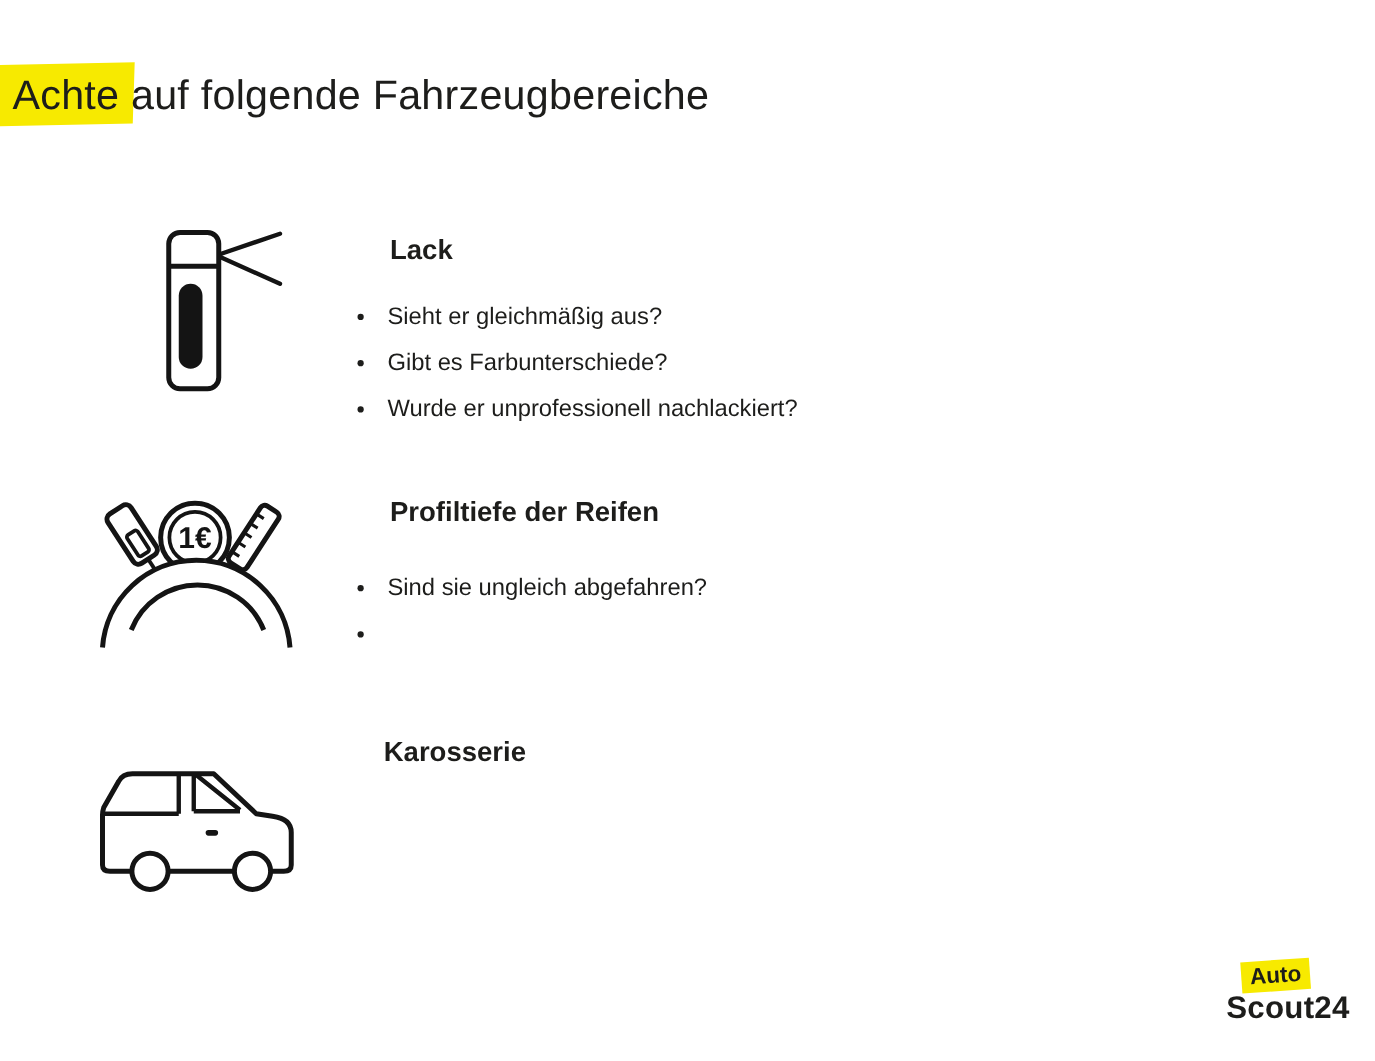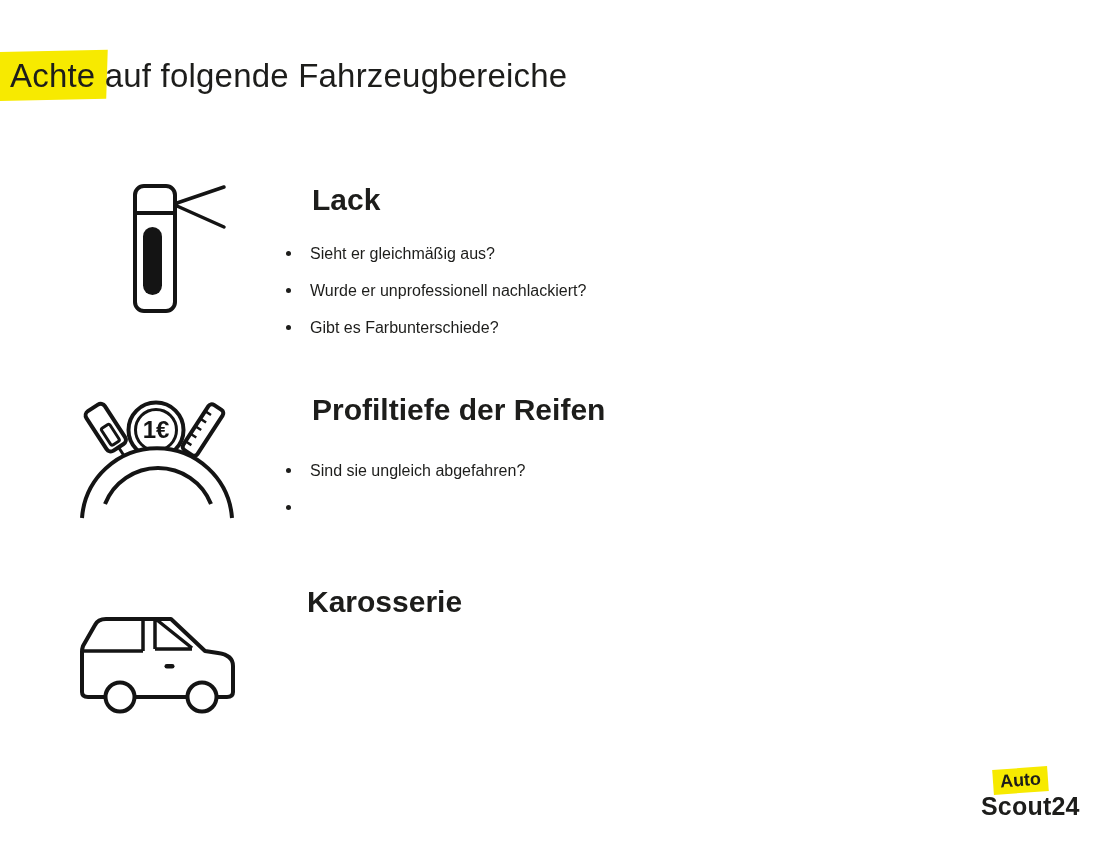--- a/index.html
+++ b/index.html
@@ -18,29 +18,29 @@
     transform:rotate(-1.2deg) skewX(-3deg);
   }
   .page-title{
     position:absolute;left:10px;top:57px;margin:0;
     font-size:33px;font-weight:400;line-height:38px;letter-spacing:.2px;
     white-space:nowrap;
   }
   
   .sec-heading{
     position:absolute;margin:0;
-    font-size:30px;font-weight:700;line-height:26px;white-space:nowrap;
+    font-size:22px;font-weight:700;line-height:26px;white-space:nowrap;
   }
   #heading-lack{left:312px;top:187px;}
   #heading-profiltiefe{left:312px;top:397px;}
   #heading-karosserie{left:307px;top:589px;}
   
   .bullets{
     position:absolute;margin:0;padding:0;list-style:none;
-    font-size:16px;font-weight:400;white-space:nowrap;
+    font-size:19px;font-weight:400;white-space:nowrap;
   }
   .bullets li{display:flex;align-items:center;height:37px;}
   .dot{width:5px;height:5px;border-radius:50%;background:#1d1d1b;margin:0 19px 0 3px;flex:none;}
   #bullets-lack{left:283px;top:235px;}
   #bullets-profiltiefe{left:283px;top:452px;}
   #bullets-karosserie{left:281px;top:637px;}
   
   .icon{position:absolute;}
   #icon-spray{left:131px;top:182px;}
   #icon-tire{left:73px;top:391px;}
@@ -69,25 +69,25 @@
     <path d="M93 5 L46 21 M46 24 L93 45" stroke="#141414" stroke-width="3.5" stroke-linecap="round"></path>
   </svg>
   <h2 id="heading-lack" class="sec-heading">Lack</h2>
   <ul id="bullets-lack" class="bullets">
     <li>
       <span class="dot"></span>
       <span>Sieht er gleichmäßig aus?</span>
     </li>
     <li>
       <span class="dot"></span>
-      <span>Wurde er unprofessionell nachlackiert?</span>
+      <span>Gibt es Farbunterschiede?</span>
     </li>
     <li>
       <span class="dot"></span>
-      <span>Gibt es Farbunterschiede?</span>
+      <span>Wurde er unprofessionell nachlackiert?</span>
     </li>
   </ul>
 
   <svg id="icon-tire" class="icon" width="165" height="128" viewBox="0 0 165 128" fill="none">
 
     <g transform="translate(33,37) rotate(-33)">
       <rect x="-11" y="-24" width="22" height="47" rx="5" fill="#fff" stroke="#141414" stroke-width="4"></rect>
       <rect x="-5" y="-2" width="10" height="20" rx="2" fill="none" stroke="#141414" stroke-width="3"></rect>
       <line x1="0" y1="23" x2="0" y2="34" stroke="#141414" stroke-width="3"></line>
     </g>

